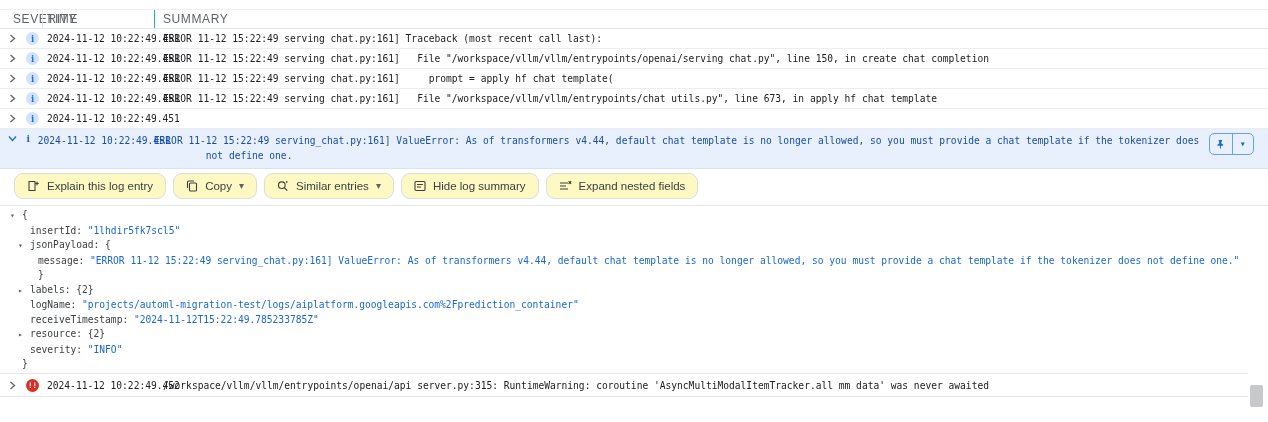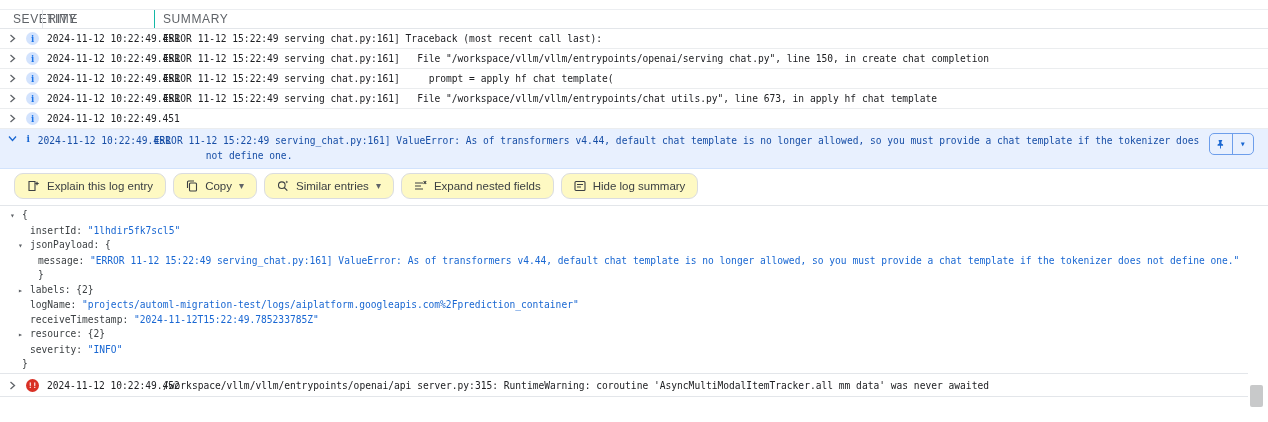--- a/index.html
+++ b/index.html
@@ -193,35 +193,35 @@
             <circle cx="4.8" cy="5.2" r="3.3" fill="none" stroke="#3c4043" stroke-width="1.1"></circle>
             <path d="M7.3 7.7l3 3" stroke="#3c4043" stroke-width="1.2"></path>
             <path d="M9.8 0.6l.4 1 1 .4-1 .4-.4 1-.4-1-1-.4 1-.4z" fill="#3c4043"></path>
           </svg>
         </span>
       <span>Similar entries</span>
       <span class="bcaret">▾</span>
     </div>
     <div class="btn">
       <span class="ico">
+          <svg width="12" height="12" viewBox="0 0 12 12">
+            <rect x="1" y="1.5" width="10" height="9" rx="1" fill="none" stroke="#3c4043" stroke-width="1.1"></rect>
+            <path d="M3 4.5h6M3 7h4" stroke="#3c4043" stroke-width="1.1"></path>
+          </svg>
+        </span>
+      <span>Hide log summary</span>
+    </div>
+    <div class="btn">
+      <span class="ico">
           <svg width="13" height="12" viewBox="0 0 13 12">
             <path d="M1 3h8M1 6h6M1 9h8" stroke="#3c4043" stroke-width="1.2"></path>
             <path d="M9.6 1.2l2.6 2.6M12.2 1.2L9.6 3.8" stroke="#3c4043" stroke-width="1.1"></path>
           </svg>
         </span>
       <span>Expand nested fields</span>
-    </div>
-    <div class="btn">
-      <span class="ico">
-          <svg width="12" height="12" viewBox="0 0 12 12">
-            <rect x="1" y="1.5" width="10" height="9" rx="1" fill="none" stroke="#3c4043" stroke-width="1.1"></rect>
-            <path d="M3 4.5h6M3 7h4" stroke="#3c4043" stroke-width="1.1"></path>
-          </svg>
-        </span>
-      <span>Hide log summary</span>
     </div>
   </div>
 
   <div class="json-section">
     <div class="jl ind0"><span class="jarrow">▾</span><span class="jkey"></span><span class="jval"></span><span>{</span></div>
     <div class="jl ind1"><span class="jarrow"></span><span class="jkey">insertId: </span><span class="jval">"1lhdir5fk7scl5"</span><span></span></div>
     <div class="jl ind1"><span class="jarrow">▾</span><span class="jkey">jsonPayload: </span><span class="jval"></span><span>{</span></div>
     <div class="jl ind2"><span class="jarrow"></span><span class="jkey">message: </span><span class="jval">"ERROR 11-12 15:22:49 serving_chat.py:161] ValueError: As of transformers v4.44, default chat template is no longer allowed, so you must provide a chat template if the tokenizer does not define one."</span><span></span></div>
     <div class="jl ind2"><span class="jarrow"></span><span class="jkey"></span><span class="jval"></span><span>}</span></div>
     <div class="jl ind1"><span class="jarrow">▸</span><span class="jkey">labels: </span><span class="jval"></span><span>{2}</span></div>

